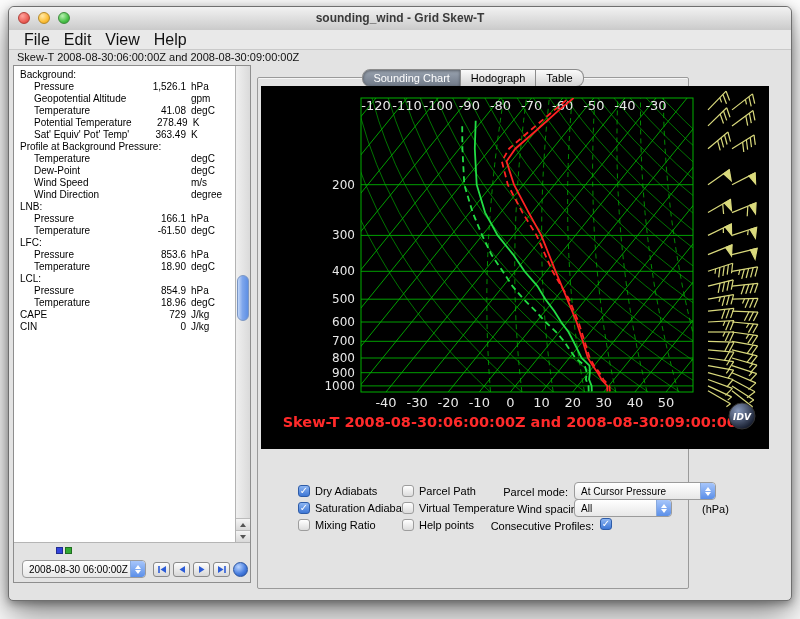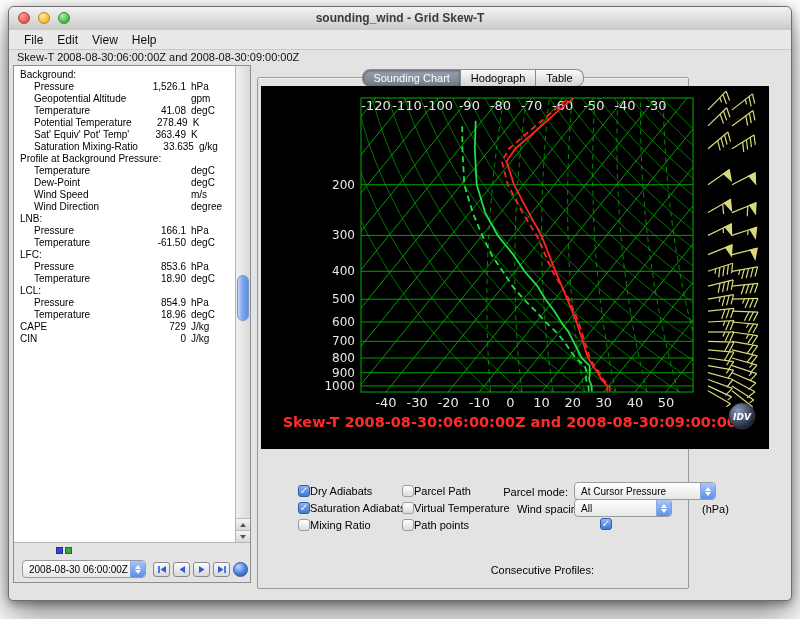--- a/index.html
+++ b/index.html
@@ -14,21 +14,21 @@
     background:linear-gradient(#f2f2f2,#d2d2d2 75%,#c6c6c6);border-bottom:1px solid #9b9b9b;border-radius:5px 5px 0 0;}
   .traffic{position:absolute;left:9px;top:5px;display:flex;gap:8px;}
   .tl{width:12px;height:12px;border-radius:50%;}
   .tl.red{background:radial-gradient(circle at 35% 30%,#ffa39c,#ec6058 60%,#ce352d);border:1px solid #b0403a;}
   .tl.yellow{background:radial-gradient(circle at 35% 30%,#ffe9a8,#fdbf37 60%,#e09e1c);border:1px solid #b58a28;}
   .tl.green{background:radial-gradient(circle at 35% 30%,#b8f0b0,#49c148 60%,#2b9a2e);border:1px solid #3d8b3c;}
   .title{text-align:center;line-height:22px;font-size:12px;font-weight:bold;color:#3a3a3a;}
 
   .menubar{position:absolute;top:23px;left:0;right:0;height:20px;background:#e9e9e9;
     border-bottom:1px solid #c9c9c9;display:flex;align-items:center;padding-left:8px;}
-  .menu-item{font-size:12px;padding:2px 7px;color:#111;}
+  .menu-item{font-size:16px;padding:2px 7px;color:#111;}
 
   .subtitle{position:absolute;top:44px;left:0;right:0;height:14px;font-size:11px;padding-left:8px;color:#111;}
 
   
   .left-panel{position:absolute;left:4px;top:58px;width:238px;height:518px;background:#fff;border:1px solid #8e8e8e;padding-left:10px;}
   .info-scroll{position:absolute;left:0;right:0;top:0;bottom:40px;background:#fff;overflow:hidden;}
   .info-rows{position:absolute;left:2px;top:3px;right:18px;}
   .info-row{display:grid;grid-template-columns:1fr 56px 46px;font-size:10px;line-height:12px;color:#000;white-space:nowrap;}
   .info-row .num{text-align:right;}
   .info-row .unit{padding-left:5px;}
@@ -72,21 +72,21 @@
   .tab{font-size:11px;line-height:14px;padding:1px 10px;background:linear-gradient(#fbfbfb,#d3d3d3);
     border:1px solid #8c8c8c;border-left:none;color:#000;}
   .tab:first-child{border-left:1px solid #8c8c8c;border-radius:8px 0 0 8px;}
   .tab:last-child{border-radius:0 8px 8px 0;}
   .tab.active{background:linear-gradient(#9ba4b1,#707a88);color:#fff;box-shadow:inset 0 1px 3px rgba(0,0,0,.4);}
 
   .chart-area{position:absolute;left:3px;top:8px;width:508px;height:363px;background:#000;}
 
   .controls{position:absolute;left:0;right:0;top:376px;bottom:0;}
   .cbcol{position:absolute;top:30px;display:flex;flex-direction:column;gap:4px;}
-  .cb{display:flex;align-items:center;font-size:11px;height:13px;color:#000;}
+  .cb{display:flex;align-items:center;gap:5px;font-size:11px;height:13px;color:#000;}
   .ctl-label{position:absolute;font-size:11px;text-align:right;color:#000;white-space:nowrap;}
   .abs{position:absolute;}
 </style>
 </head>
 <body>
 
 <div class="window">
   <div class="titlebar">
     <div class="traffic">
       <span class="tl red"></span>
@@ -129,25 +129,20 @@
           </div>
           <div class="info-row">
             <span class="lbl" style="padding-left: 18px;">Potential Temperature</span>
             <span class="num">278.49</span>
             <span class="unit">K</span>
           </div>
           <div class="info-row">
             <span class="lbl" style="padding-left: 18px;">Sat' Equiv' Pot' Temp'</span>
             <span class="num">363.49</span>
             <span class="unit">K</span>
-          </div>
-          <div class="info-row">
-            <span class="lbl" style="padding-left: 18px;">Saturation Mixing-Ratio</span>
-            <span class="num">33.635</span>
-            <span class="unit">g/kg</span>
           </div>
           <div class="info-row">
             <span class="lbl" style="padding-left: 4px;">Profile at Background Pressure:</span>
             <span class="num"></span>
             <span class="unit"></span>
           </div>
           <div class="info-row">
             <span class="lbl" style="padding-left: 18px;">Temperature</span>
             <span class="num"></span>
             <span class="unit">degC</span>
@@ -571,21 +566,21 @@
           <label class="cb">
             <span class="box off"></span>
             <span>Parcel Path</span>
           </label>
           <label class="cb">
             <span class="box off"></span>
             <span>Virtual Temperature</span>
           </label>
           <label class="cb">
             <span class="box off"></span>
-            <span>Path points</span>
+            <span>Help points</span>
           </label>
         </div>
 
       <div class="ctl-label" style="left:186px;top:32px;width:124px;">Parcel mode:</div>
       <div class="combo abs" style="left:316px;top:28px;width:142px;">
         <span>At Cursor Pressure</span>
         <span class="arrows">
             <span class="arr-up"></span>
             <span class="arr-down"></span>
           </span>
@@ -594,17 +589,17 @@
       <div class="ctl-label" style="left:180px;top:49px;width:124px;margin-left:24px;">Wind spacing:</div>
       <div class="combo abs" style="left:316px;top:45px;width:98px;">
         <span>All</span>
         <span class="arrows">
             <span class="arr-up"></span>
             <span class="arr-down"></span>
           </span>
       </div>
       <div class="ctl-label abs" style="left:444px;top:49px;text-align:left;">(hPa)</div>
 
-      <div class="ctl-label" style="left:200px;top:66px;width:136px;margin-top:44px;">Consecutive Profiles:</div>
+      <div class="ctl-label" style="left:200px;top:66px;width:136px;">Consecutive Profiles:</div>
       <span class="box on abs" style="left:342px;top:64px;"></span>
     </div>
   </div>
 </div>
 
 </body></html>

